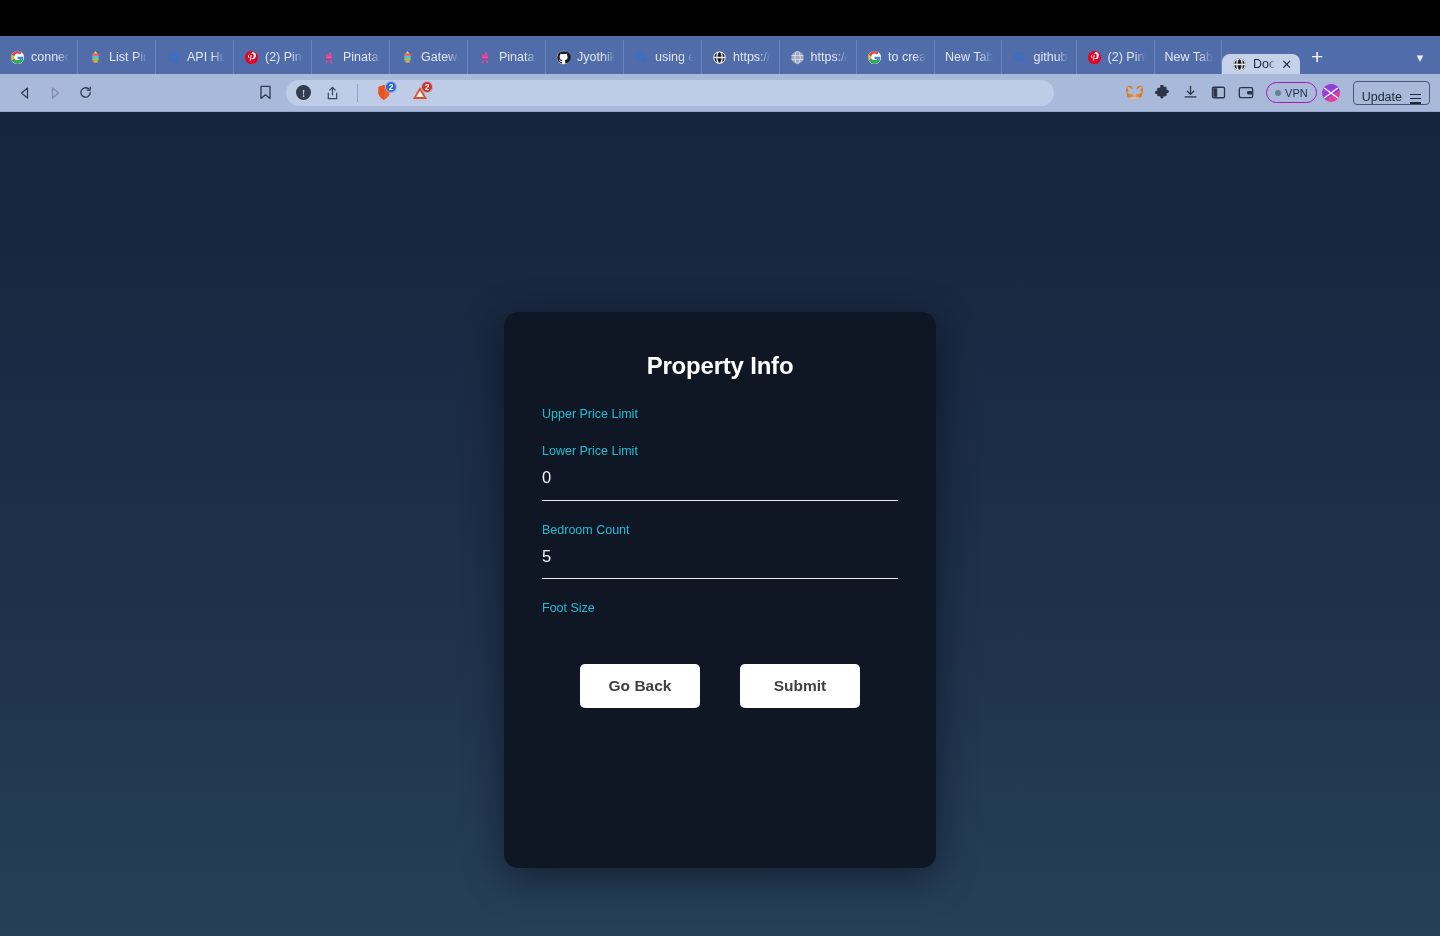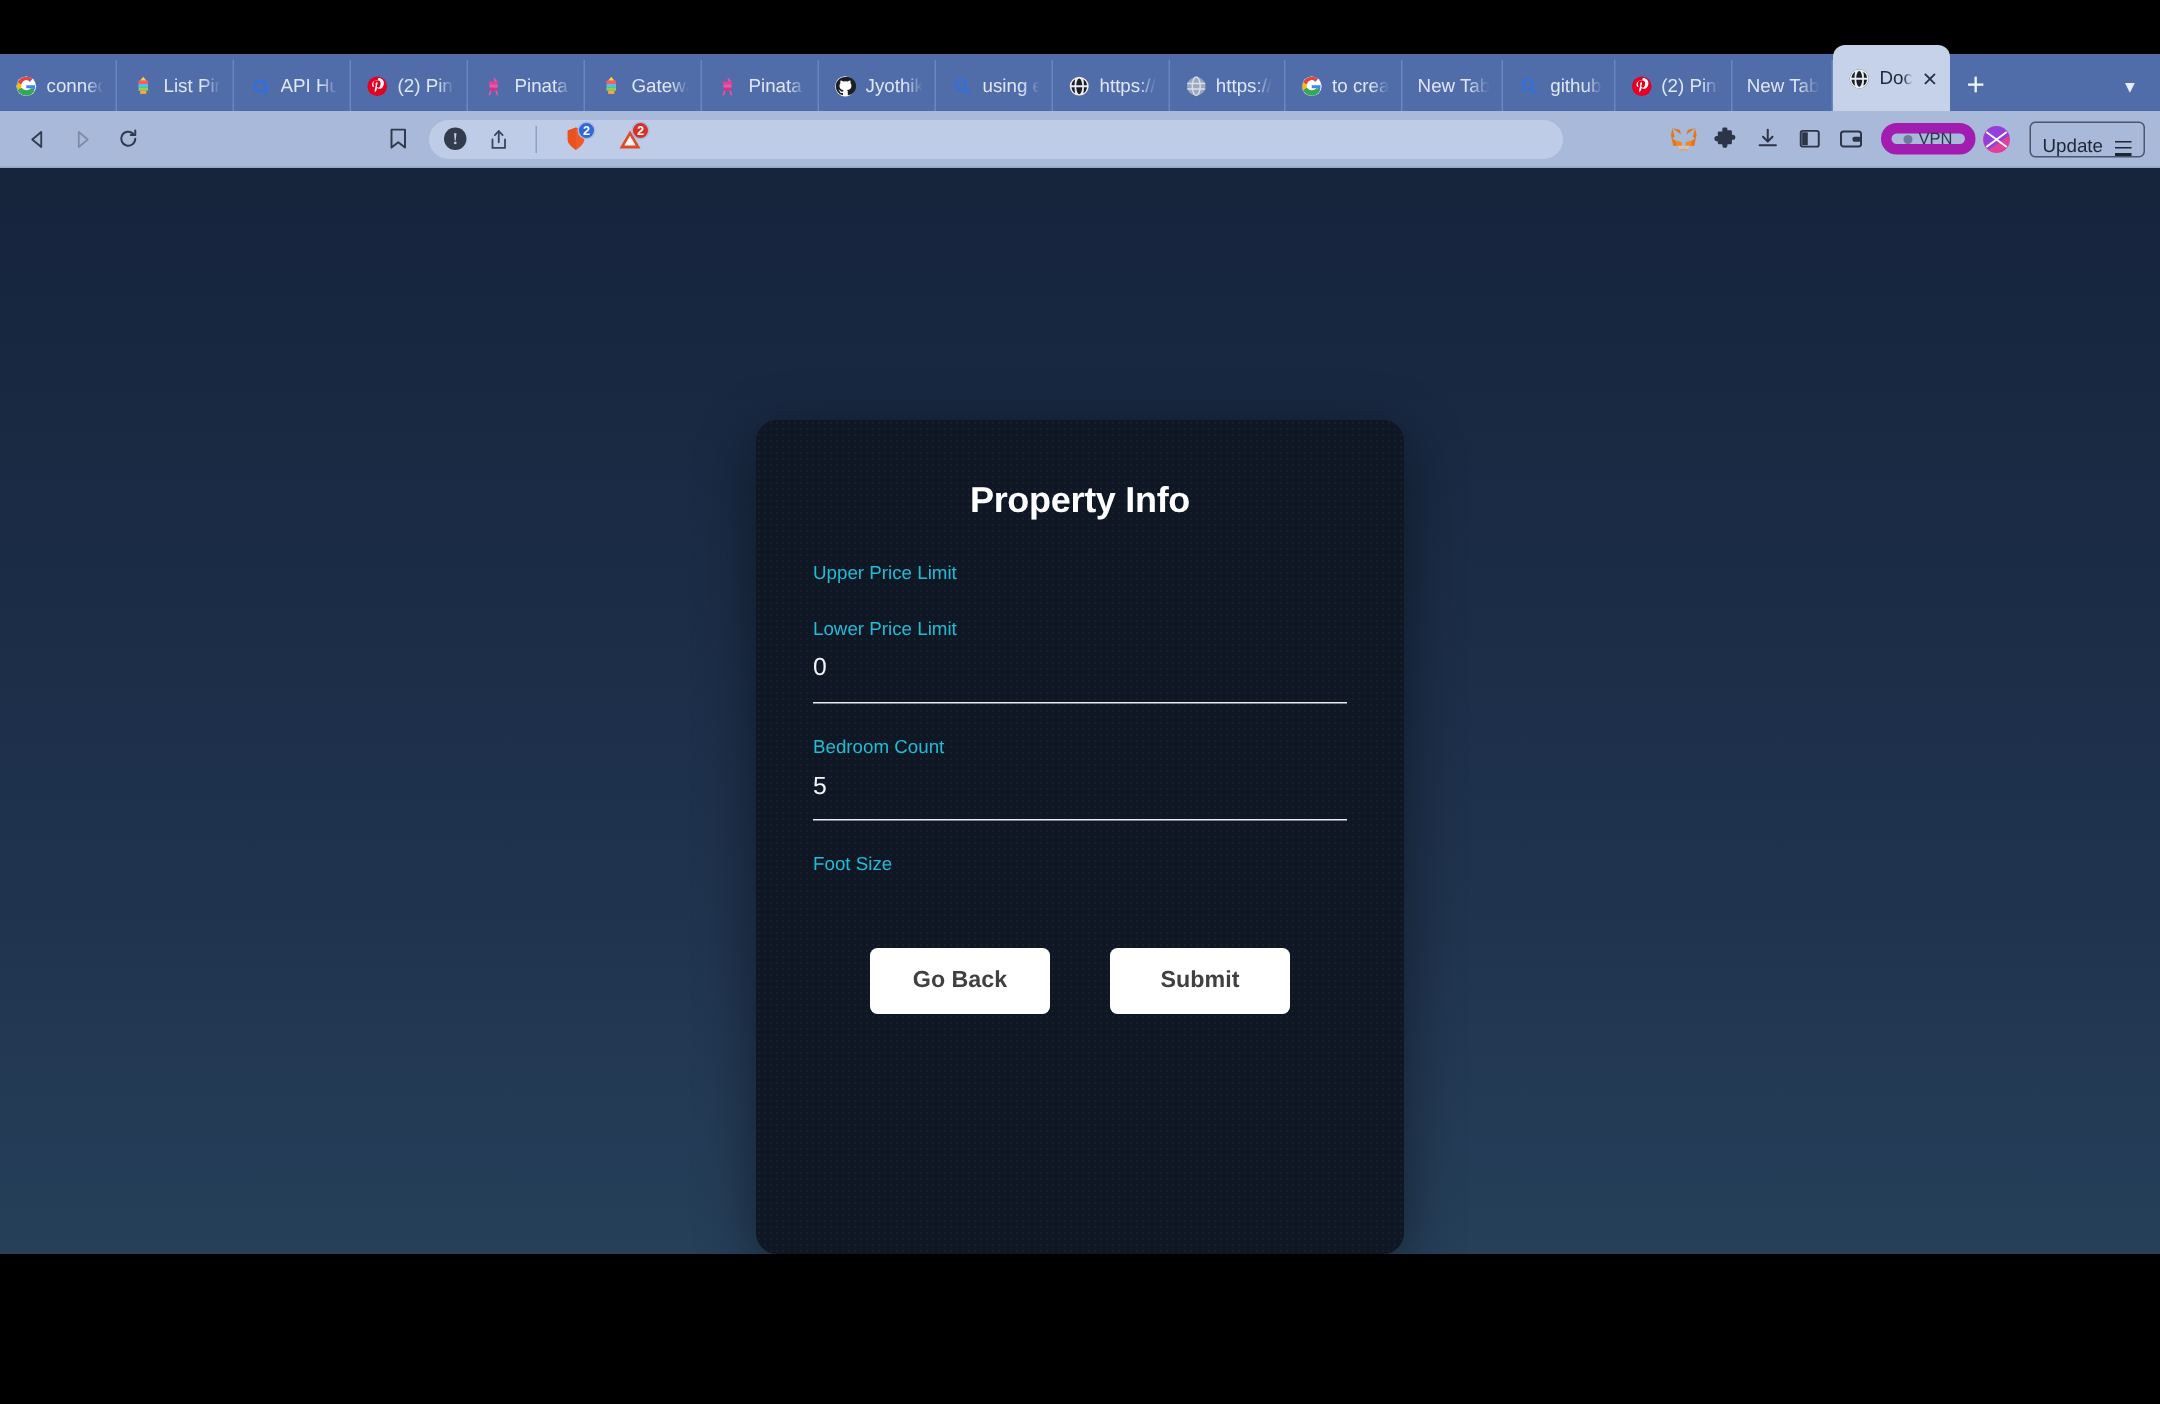--- a/index.html
+++ b/index.html
@@ -34,21 +34,21 @@
   .tab .tlabel {
     overflow: hidden; text-overflow: clip; white-space: nowrap;
     flex: 1 1 auto; min-width: 0;
     -webkit-mask-image: linear-gradient(to right, #000 70%, transparent 100%);
             mask-image: linear-gradient(to right, #000 70%, transparent 100%);
   }
   .tab.active {
     background: #c6d2ea; color: #20283a;
     border-radius: 8px 8px 0 0; border-right: none;
     max-width: 92px; min-width: 78px;
-    height: 44px;
+    height: 20px;
   }
   .tab.active .tlabel {
     -webkit-mask-image: linear-gradient(to right, #000 72%, transparent 100%);
             mask-image: linear-gradient(to right, #000 72%, transparent 100%);
   }
   .fav { width: 15px; height: 15px; flex: 0 0 15px; display: block; }
   .tclose { font-size: 13px; color: #2b3344; flex: 0 0 auto; line-height: 1; }
   .newtab-btn {
     width: 34px; height: 34px; display: flex; align-items: center;
     justify-content: center; color: #f0f4ff; font-size: 21px; font-weight: 300;
@@ -100,38 +100,38 @@
   .badge {
     position: absolute; top: 1px; right: 1px;
     min-width: 12px; height: 12px; border-radius: 6px;
     background: #2f68d8; color: #fff; font-size: 8.5px; font-weight: bold;
     display: flex; align-items: center; justify-content: center; padding: 0 2px;
     border: 1px solid #a8b9da;
   }
   .badge.red { background: #d93025; }
   .gap { flex: 0 0 60px; }
   .vpn-pill {
-    height: 21px; border: 7px solid #a21caf; border-radius: 11px;
+    height: 21px; border: 1px solid #a21caf; border-radius: 11px;
     display: flex; align-items: center; gap: 4px; padding: 0 8px;
     font-size: 11px; color: #2b3449; margin-left: 6px; flex: 0 0 auto;
   }
   .vpn-dot { width: 6px; height: 6px; border-radius: 50%; background: #6c7b98; }
   .update-btn {
     height: 24px; border: 1px solid #4a5670; border-radius: 4px;
     display: flex; align-items: flex-end; gap: 8px; padding: 0 8px;
     font-size: 12.5px; color: #1e2635; margin-left: 8px; flex: 0 0 auto;
   }
   .hamburger { display: flex; flex-direction: column; gap: 2.5px; }
   .hamburger span { display: block; width: 11px; height: 1.6px; background: #1e2635; }
 
   
   .viewport {
-    width: 1440px; height: 724px;
+    width: 1440px; height: 824px;
     background: linear-gradient(to bottom, #16243c 0%, #1b2c46 38%, #20344f 70%, #26405a 100%);
-    display: flex; align-items: flex-end; justify-content: center;
+    display: flex; align-items: center; justify-content: center;
     position: relative; overflow: hidden;
   }
 
   .card {
     margin-top: 132px;
     width: 432px; min-height: 556px;
     background: #0f1724;
     border-radius: 14px;
     box-shadow: 0 10px 40px rgba(0,0,0,0.45);
     padding: 40px 38px 44px 38px;

